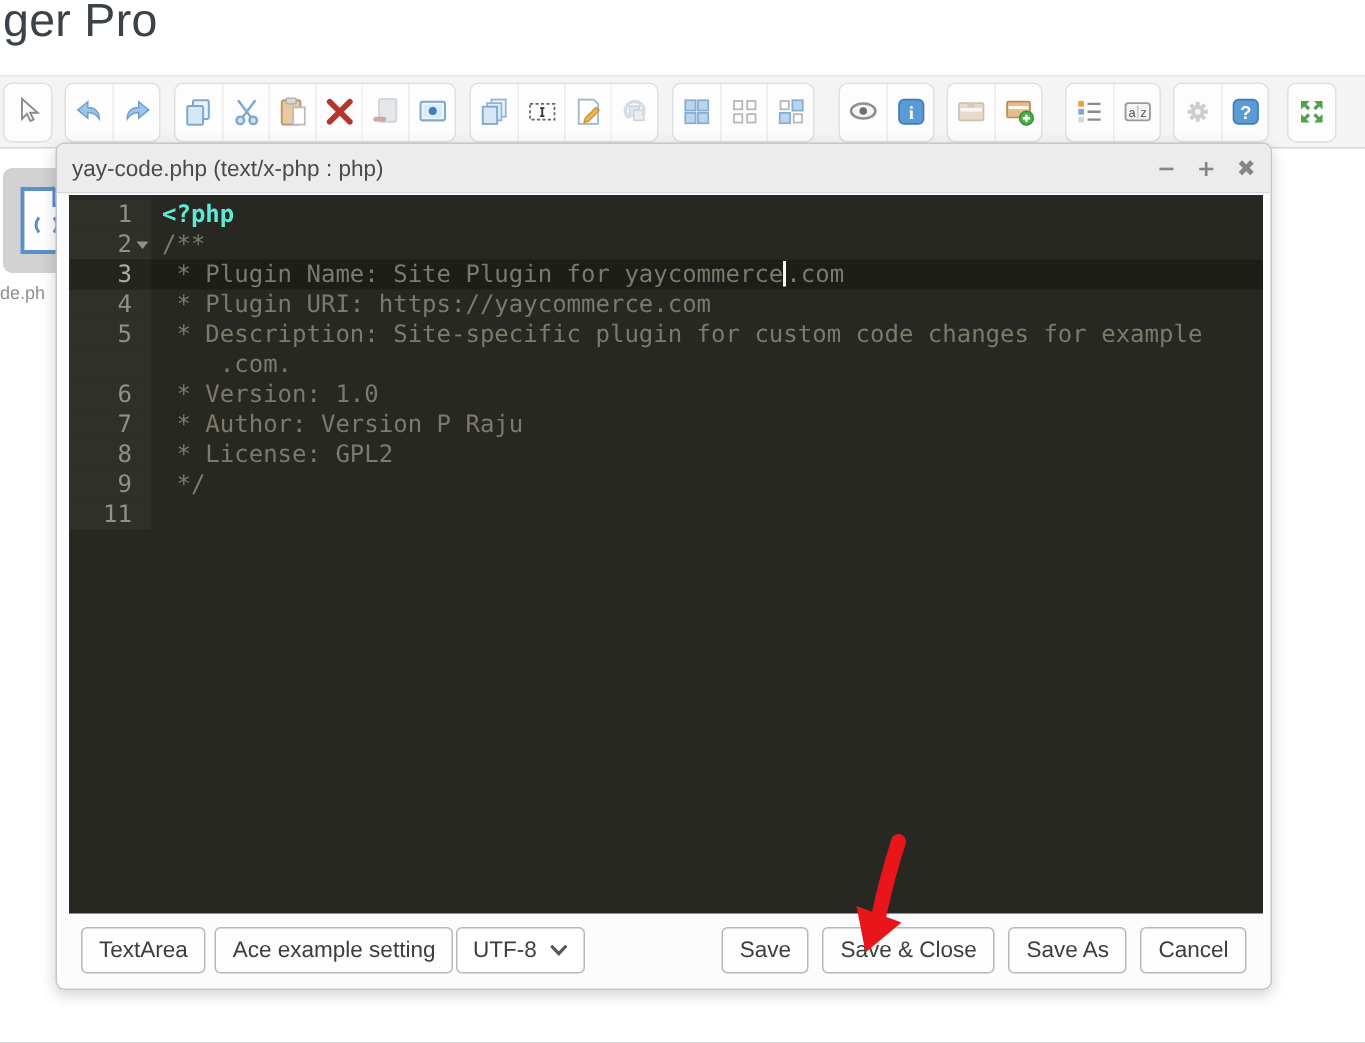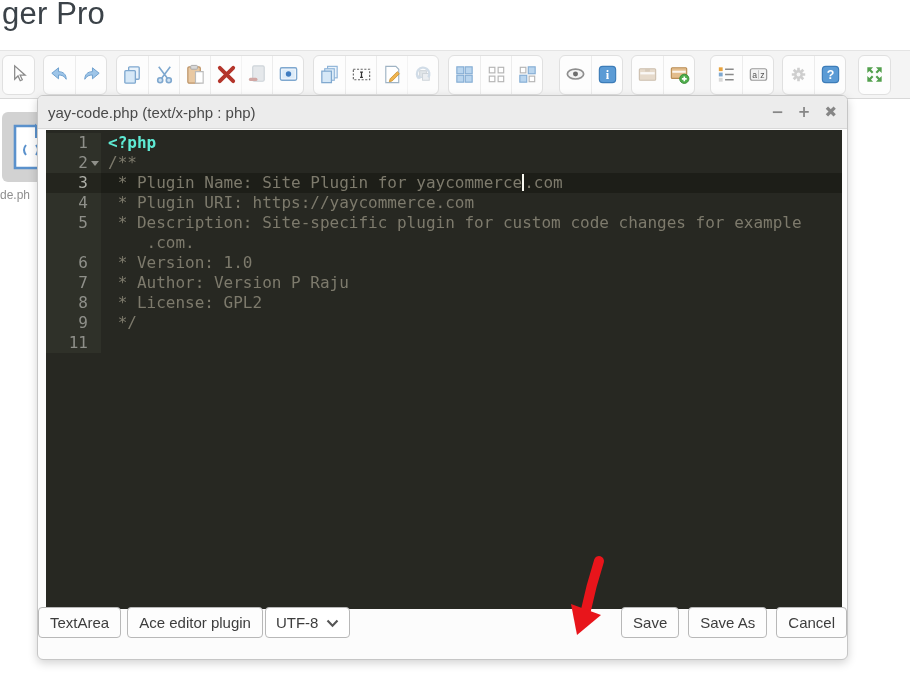--- a/index.html
+++ b/index.html
@@ -55,21 +55,21 @@
   .ed-row.active .gut { background:#24251e; color:#aeafa8; }
   .code.php-tag { color:#5eead4; font-weight:bold; }
   .fold { position:absolute; right:2px; top:8px; width:0; height:0;
           border-left:4px solid transparent; border-right:4px solid transparent;
           border-top:5px solid #8f908a; cursor:pointer; }
   .caret { display:inline-block; width:2px; height:17px; background:#f8f8f0;
            vertical-align:-3px; }
 
   
   #dlg-footer { position:absolute; left:0; right:0; bottom:0; height:52px;
-                display:flex; align-items:flex-start; padding:0 0; }
+                display:flex; align-items:center; padding:0 16px; }
   .btn { background:#fdfdfd; border:1px solid #b8b8b8; border-radius:4px; color:#3d3d3d;
          font-size:15px; font-family:"Liberation Sans", sans-serif; padding:5px 11px;
          height:31px; cursor:pointer; white-space:nowrap; }
   #footer-left { display:flex; gap:6px; align-items:center; }
   #footer-right { margin-left:auto; display:flex; gap:9px; align-items:center; }
   #encoding-select { background:#fff; border:1px solid #b8b8b8; border-radius:4px;
                      height:31px; display:flex; align-items:center; gap:8px; padding:0 10px;
                      font-size:15px; color:#3d3d3d; cursor:pointer; margin-left:2px; }
 
   
@@ -372,32 +372,33 @@
         <div class="ed-row"><div class="gut">6</div><div class="code"> * Version: 1.0</div></div>
         <div class="ed-row"><div class="gut">7</div><div class="code"> * Author: Version P Raju</div></div>
         <div class="ed-row"><div class="gut">8</div><div class="code"> * License: GPL2</div></div>
         <div class="ed-row"><div class="gut">9</div><div class="code"> */</div></div>
         <div class="ed-row"><div class="gut">11</div><div class="code"></div></div>
       </div>
 
     <div id="dlg-footer">
       <div id="footer-left">
           <button class="btn">TextArea</button>
-          <button class="btn">Ace editor plugin</button>
+          <button class="btn">Ace example setting</button>
         </div>
       <div id="encoding-select">
         <span>UTF-8</span>
         <span>
           <svg width="13" height="9" viewBox="0 0 13 9">
               <path d="M1.5 1.5 L6.5 6.8 L11.5 1.5" fill="none" stroke="#555" stroke-width="2.1"></path>
             </svg>
         </span>
       </div>
       <div id="footer-right">
           <button class="btn">Save</button>
+          <button class="btn">Save &amp; Close</button>
           <button class="btn">Save As</button>
           <button class="btn">Cancel</button>
         </div>
     </div>
   </div>
 
   <svg id="annotation-arrow" viewBox="0 0 910 695">
     <path d="M599 561 Q591 586 586 610" fill="none" stroke="#e8151b" stroke-width="10" stroke-linecap="round"></path>
     <polygon points="577,635 601,615 571,604" fill="#e8151b"></polygon>
   </svg>

